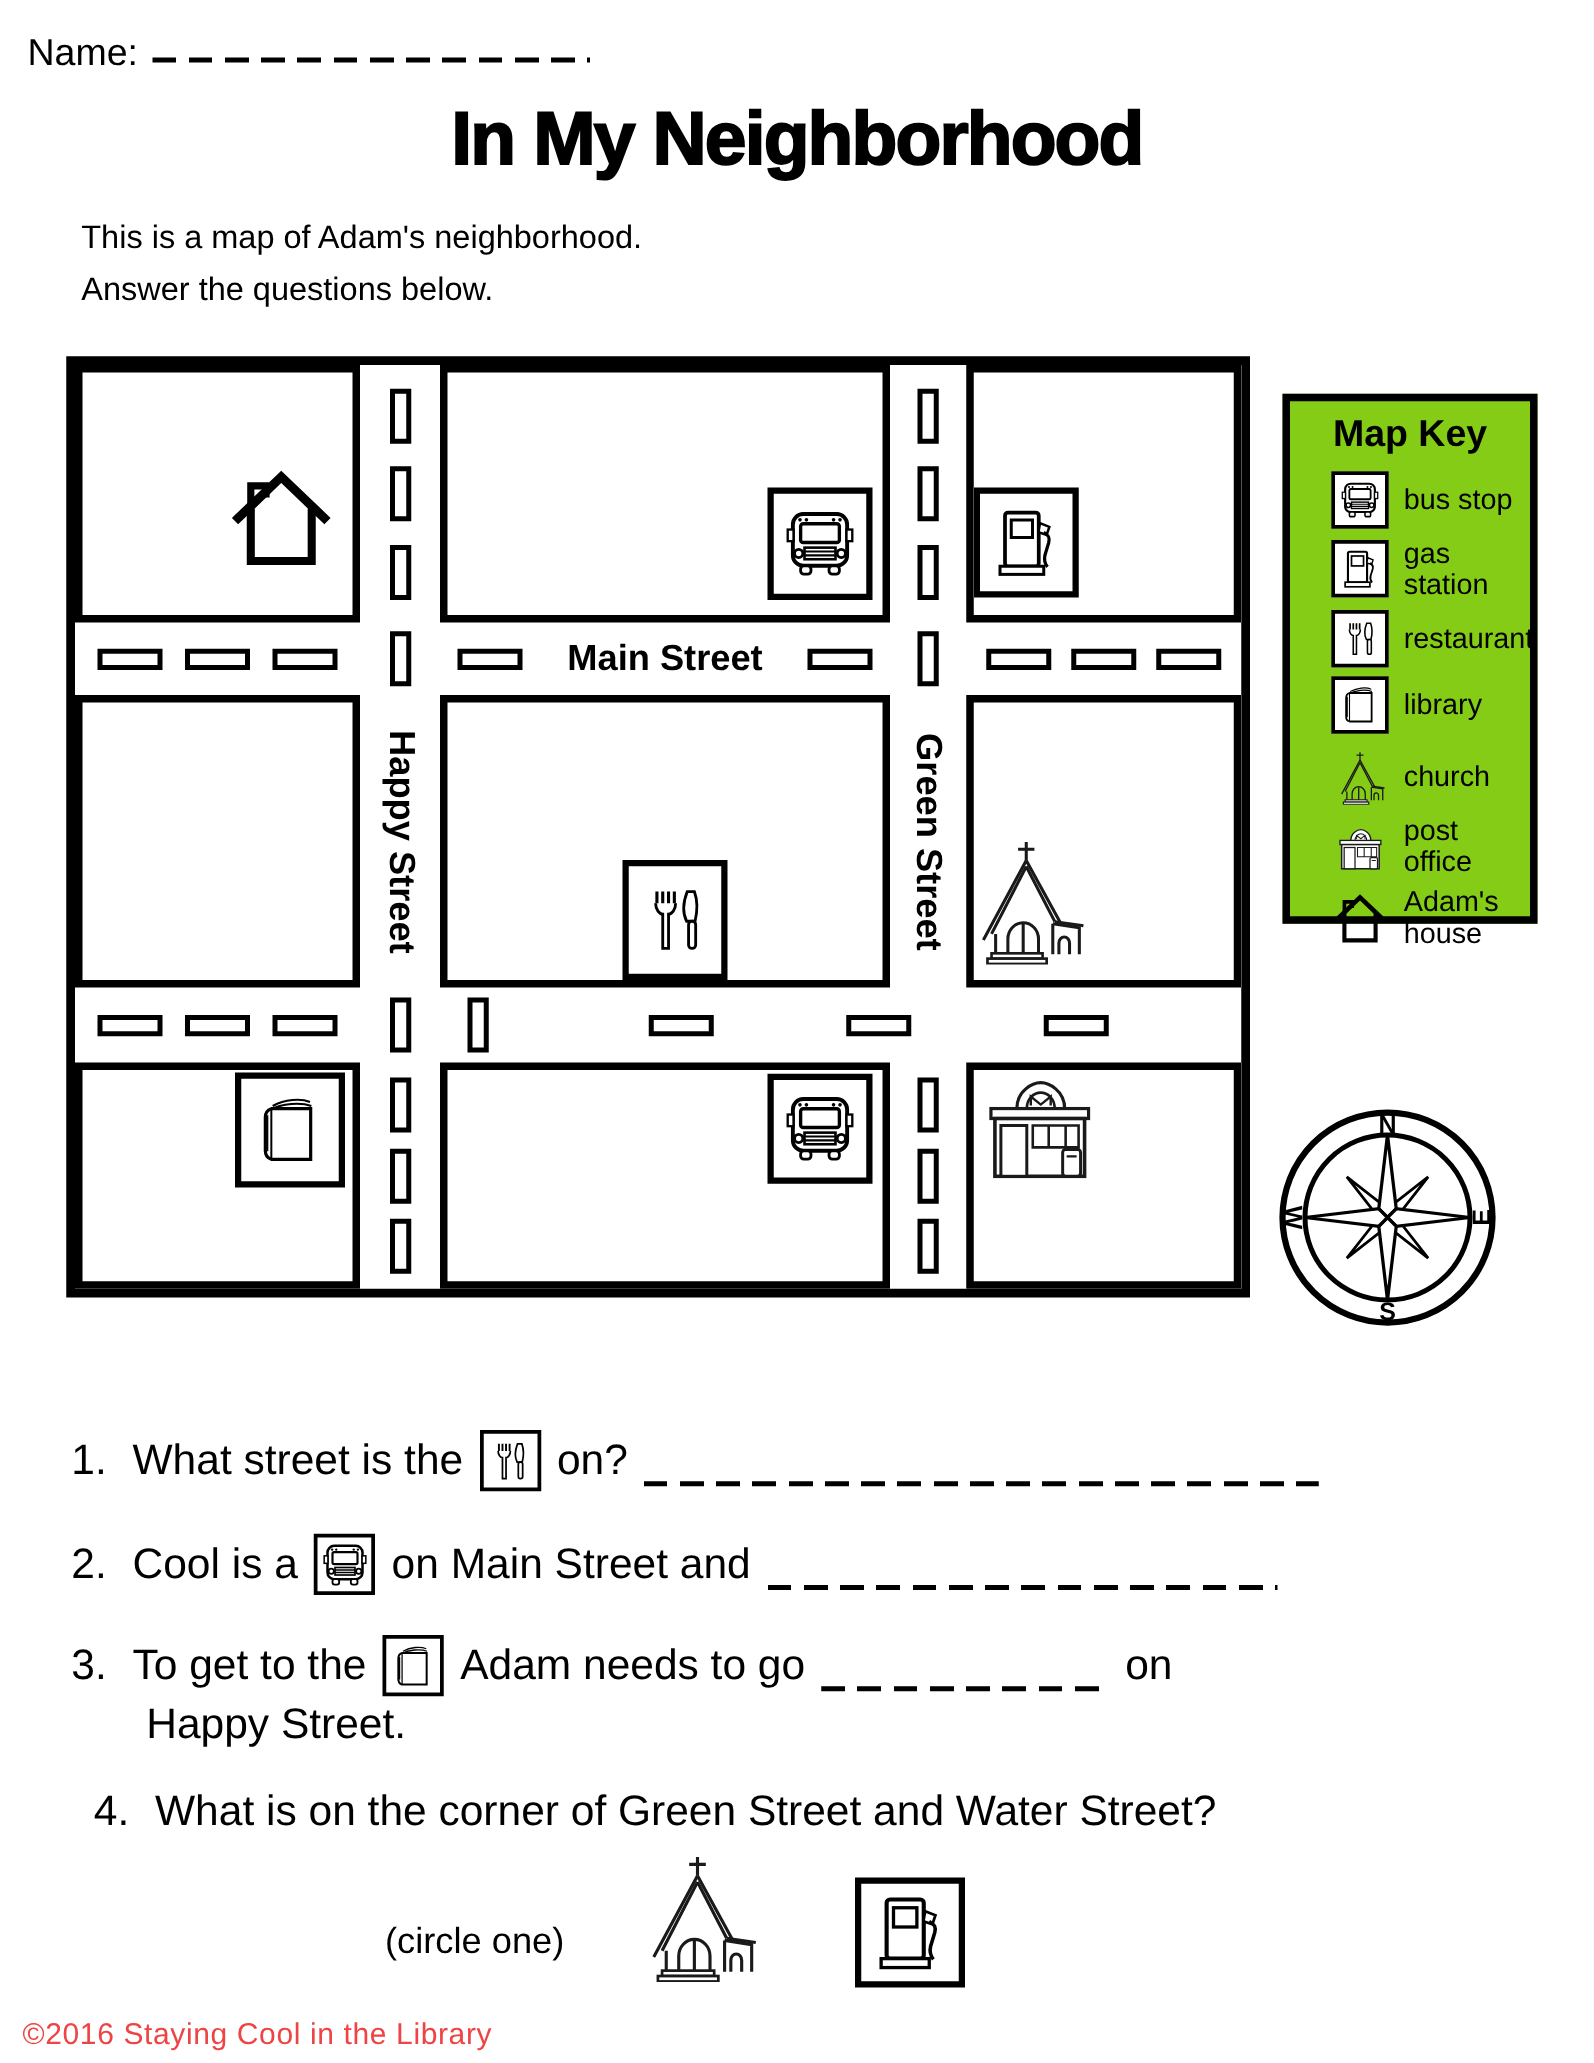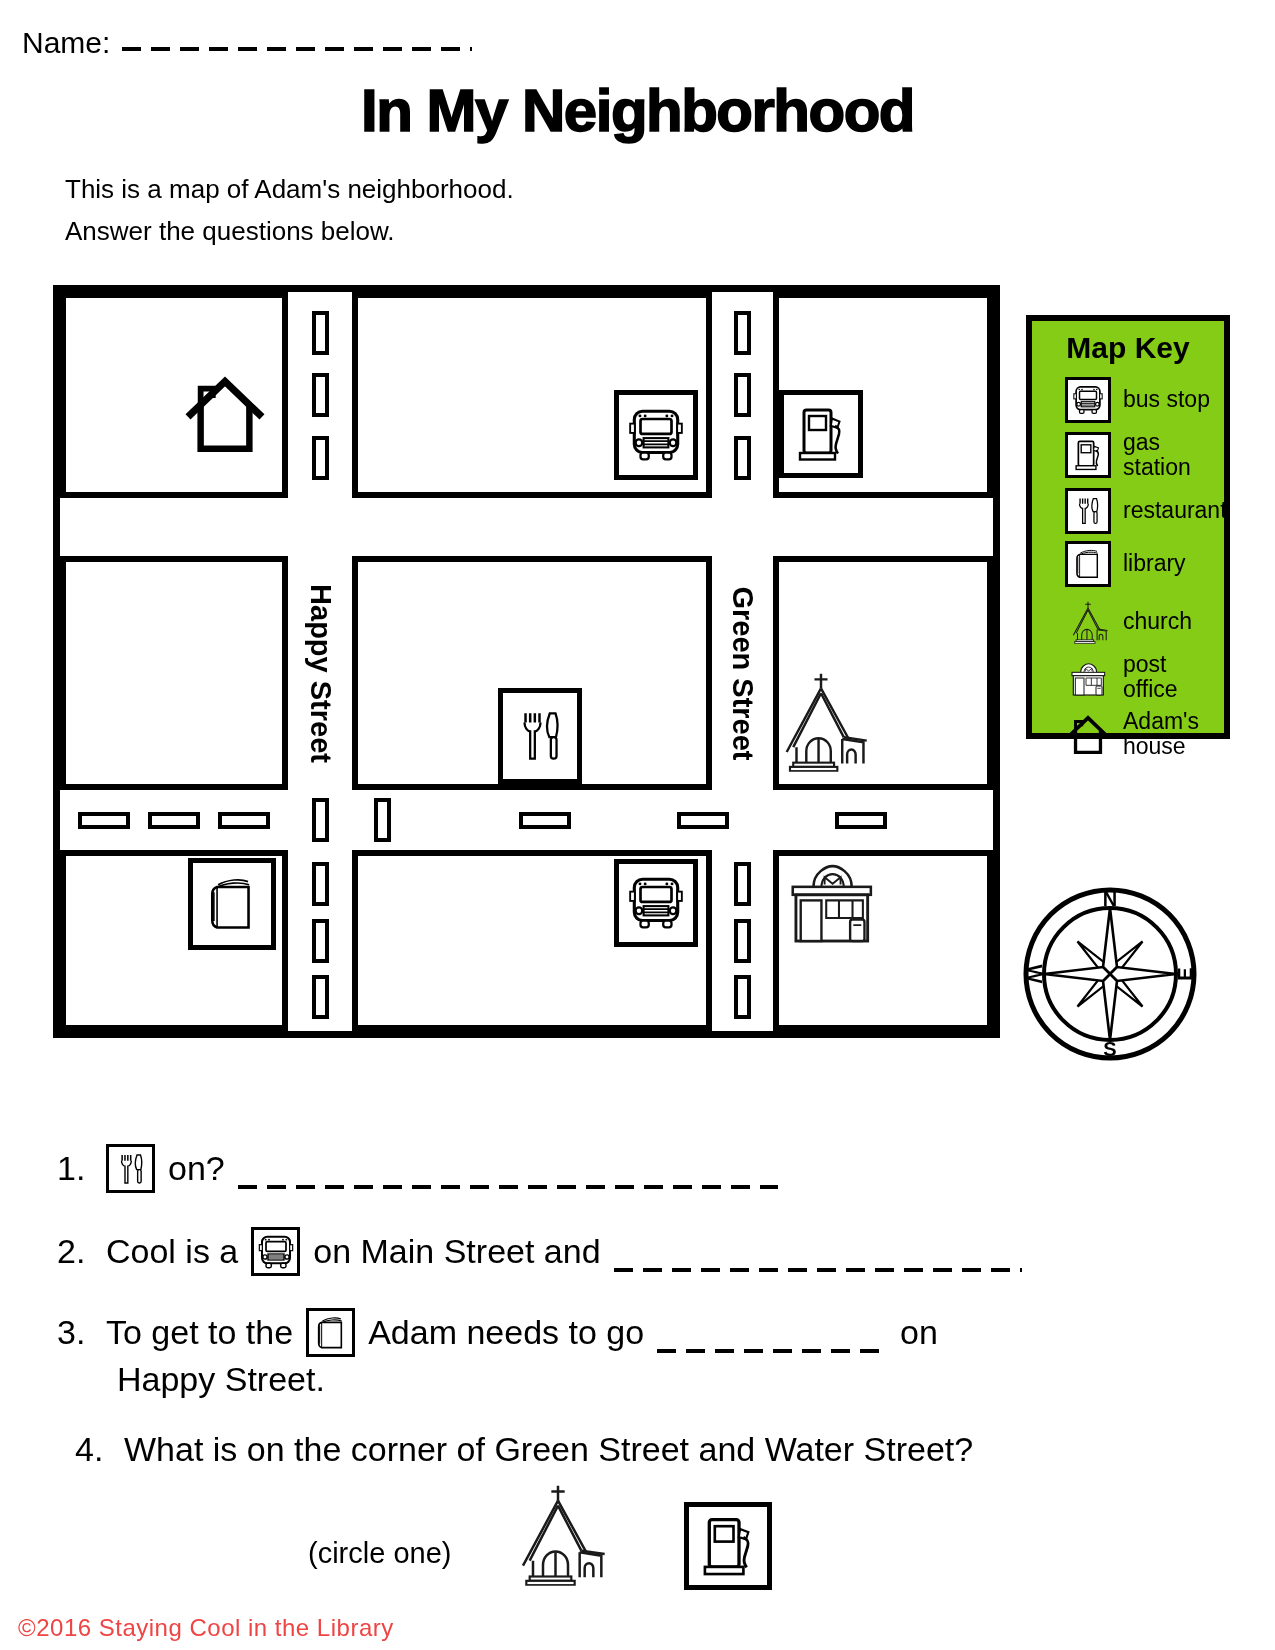--- a/index.html
+++ b/index.html
@@ -168,20 +168,43 @@
   <div class="blk" style="left:0;top:0;width:228px;height:206px"></div>
   <div class="blk" style="left:292px;top:0;width:360px;height:206px"></div>
   <div class="blk" style="left:713px;top:0;width:220px;height:206px"></div>
   <div class="blk" style="left:0;top:264px;width:228px;height:234px"></div>
   <div class="blk" style="left:292px;top:264px;width:360px;height:234px"></div>
   <div class="blk" style="left:713px;top:264px;width:220px;height:234px"></div>
   <div class="blk" style="left:0;top:558px;width:228px;height:181px"></div>
   <div class="blk" style="left:292px;top:558px;width:360px;height:181px"></div>
   <div class="blk" style="left:713px;top:558px;width:220px;height:181px"></div>
 
+  <div class="street-h" style="left:0;top:206px;width:933px;height:58px">
+    <div class="seg" style="width:228px">
+      <div class="hdash"></div>
+      <div class="hdash"></div>
+      <div class="hdash"></div>
+    </div>
+    <div class="segc" style="width:64px">
+        <div class="vdash"></div>
+      </div>
+    <div class="seg" style="width:360px;justify-content:space-between;padding:0 14px;box-sizing:border-box">
+      <div class="hdash"></div>
+      <span class="st-label">Main Street</span>
+      <div class="hdash"></div>
+    </div>
+    <div class="segc" style="width:61px">
+        <div class="vdash"></div>
+      </div>
+    <div class="seg" style="flex:1">
+      <div class="hdash"></div>
+      <div class="hdash"></div>
+      <div class="hdash"></div>
+    </div>
+  </div>
 
   <div class="street-h" style="left:0;top:498px;width:933px;height:60px">
     <div class="seg" style="width:228px">
       <div class="hdash"></div>
       <div class="hdash"></div>
       <div class="hdash"></div>
     </div>
     <div class="segc" style="width:64px">
         <div class="vdash"></div>
       </div>
@@ -331,20 +354,21 @@
 </div>
 
 <div class="abs" id="compass">
   <svg width="184" height="184" viewBox="0 0 184 184">
       <use href="#sym-compass"></use>
     </svg>
 </div>
 
 <div class="qrow" style="left:57px;top:1144px">
   <span class="qnum">1.</span>
+  <span>What street is the</span>
   <span class="qicon">
       <svg width="38" height="42" viewBox="0 0 60 60">
         <use href="#sym-restaurant"></use>
       </svg>
     </span>
   <span>on?</span>
   <span class="dashline qblank" style="width:540px"></span>
 </div>
 
 <div class="qrow" style="left:57px;top:1227px">

